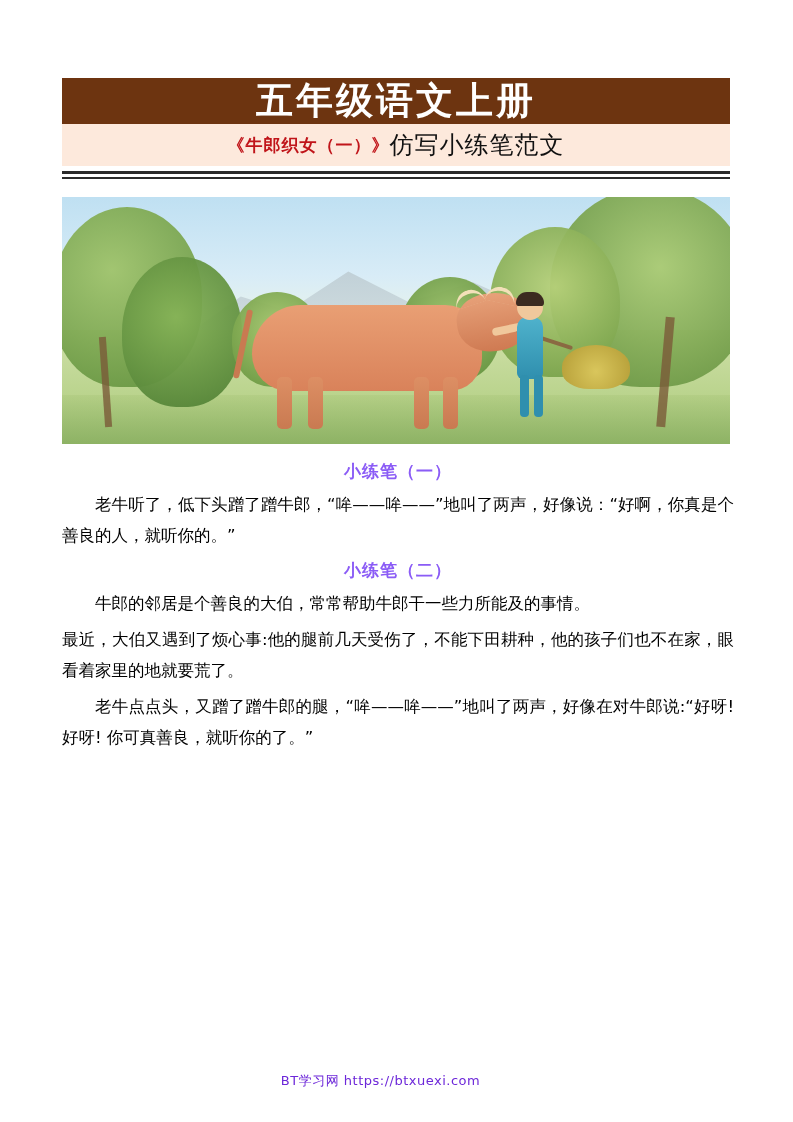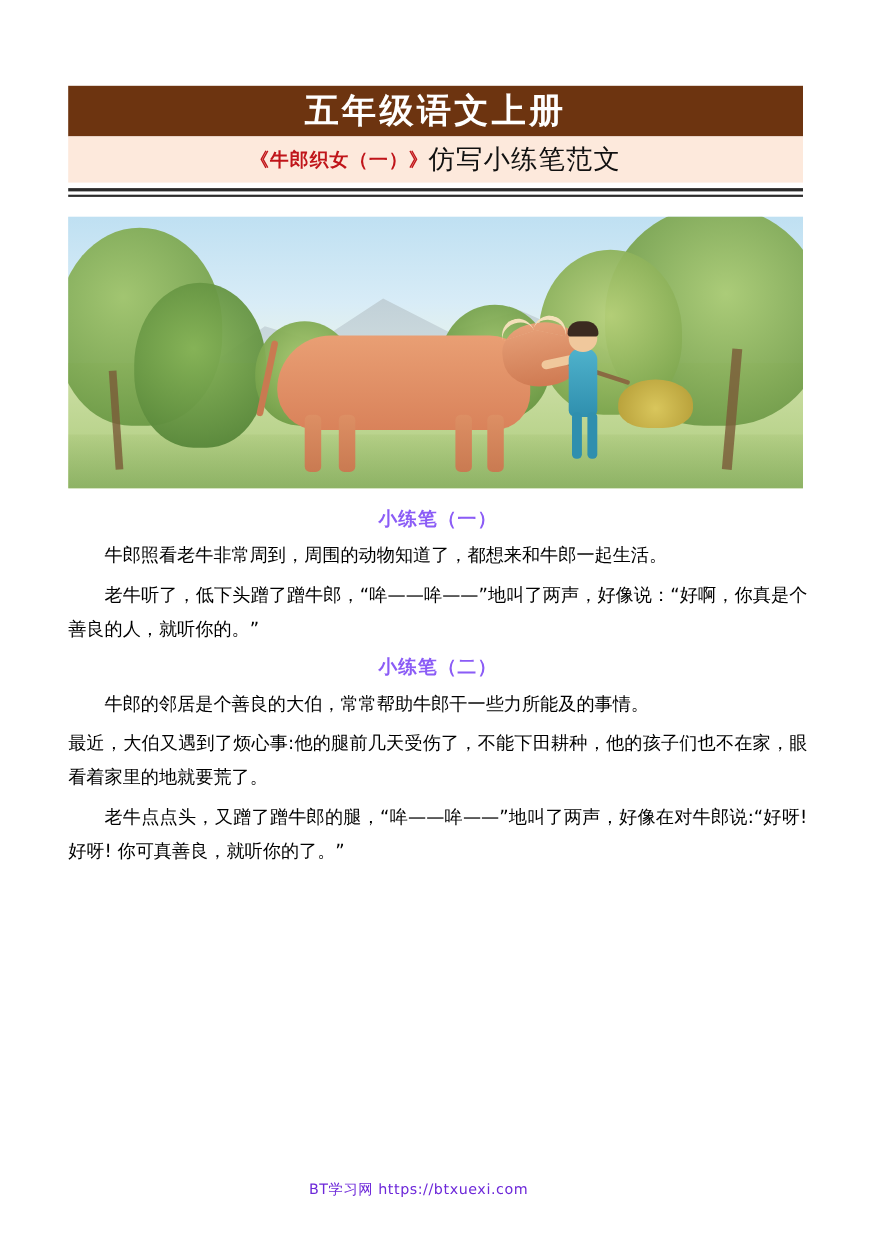--- a/index.html
+++ b/index.html
@@ -32,21 +32,21 @@
     background: #6d3410;
     height: 46px;
     display: flex;
     align-items: center;
     justify-content: center;
   }
   .title-bar .t {
     color: #ffffff;
     font-family: "DejaVu Serif", "Liberation Serif", serif;
     font-weight: bold;
-    font-size: 31px;
+    font-size: 37px;
     letter-spacing: 3px;
   }
   .subtitle-bar {
     background: #fde9dc;
     height: 42px;
     display: flex;
     align-items: center;
     justify-content: center;
   }
   .subtitle-bar .s1 {
@@ -279,21 +279,20 @@
     <div class="boy-body"></div>
     <div class="boy-leg bl1"></div>
     <div class="boy-leg bl2"></div>
     <div class="boy-head"></div>
     <div class="boy-hair"></div>
   </div>
 
   <div class="content">
 
     <div class="section-title">小练笔（一）</div>
-    <p class="para">牛郎照看老牛非常周到，周围的动物知道了，都想来和牛郎一起生活。</p>
     <p class="para">老牛听了，低下头蹭了蹭牛郎，“哞——哞——”地叫了两声，好像说：“好啊，你真是个善良的人，就听你的。”</p>
 
     <div class="section-title">小练笔（二）</div>
     <p class="para">牛郎的邻居是个善良的大伯，常常帮助牛郎干一些力所能及的事情。</p>
     <p class="para noindent">最近，大伯又遇到了烦心事:他的腿前几天受伤了，不能下田耕种，他的孩子们也不在家，眼看着家里的地就要荒了。</p>
     <p class="para">老牛点点头，又蹭了蹭牛郎的腿，“哞——哞——”地叫了两声，好像在对牛郎说:“好呀! 好呀! 你可真善良，就听你的了。”</p>
 
   </div>
 
   <div class="footer">BT学习网 https://btxuexi.com</div>

